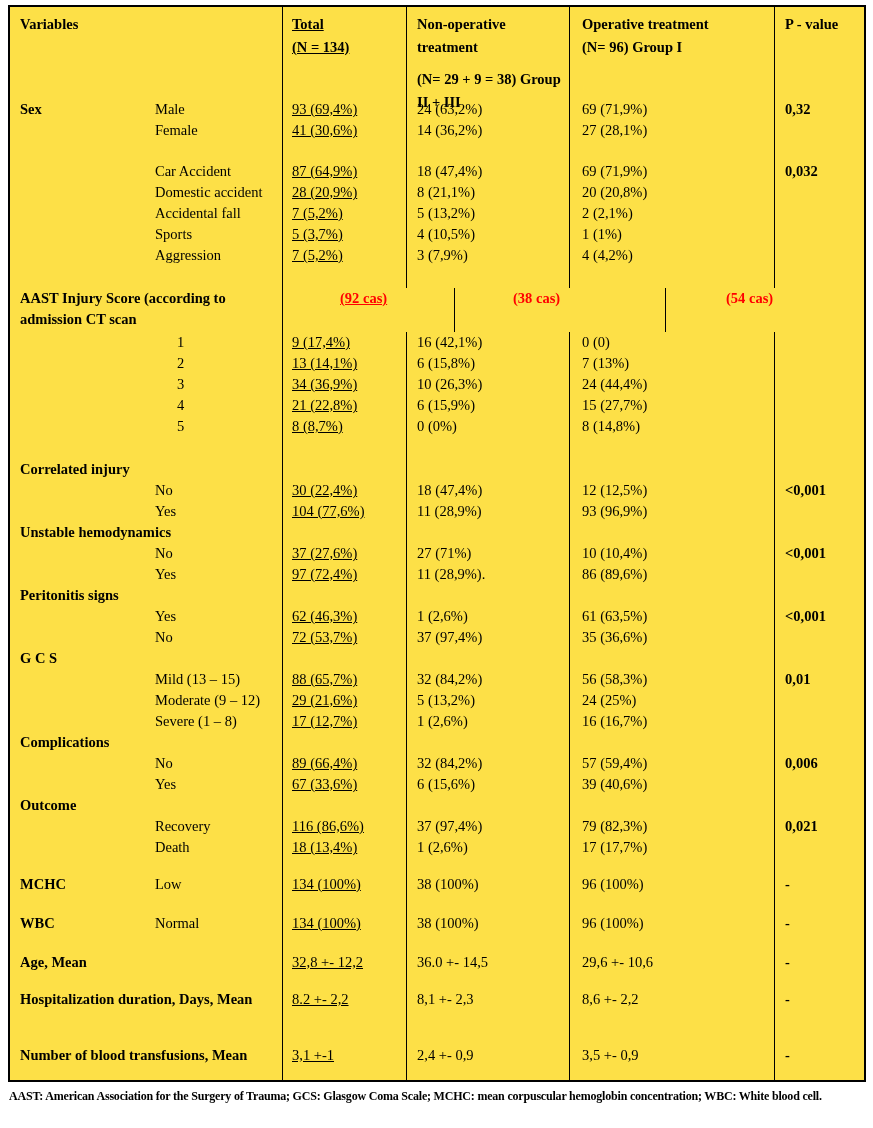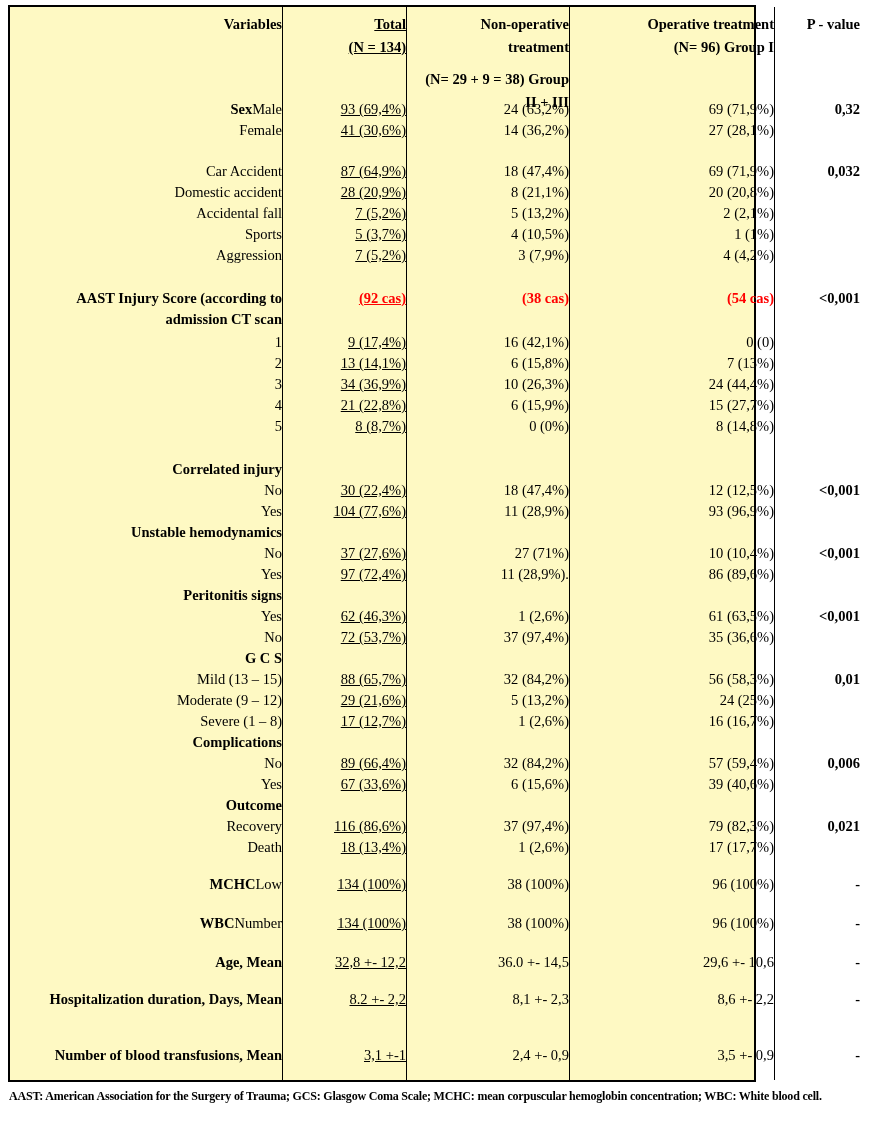--- a/index.html
+++ b/index.html
@@ -4,25 +4,24 @@
 <style>
   html,body{margin:0;padding:0;background:#ffffff;}
   body{
     width:873px;height:1128px;
     font-family:"Liberation Serif","DejaVu Serif",serif;
     color:#000;
     overflow:hidden;
   }
   .page{padding:5px 0 0 8px;}
   .dtable{
-    width:748px;
+    width:858px;
     border:2px solid #000;
     box-sizing:border-box;
-    background:#fef9c3;
-    text-align:right;
+    background:#fde047;
   }
   .trow{
     display:grid;
     grid-template-columns:273px 124px 163px 205px 85px;
     height:21px;
     overflow:visible;
   }
   .cell{
     box-sizing:border-box;
     font-size:14.5px;
@@ -136,21 +135,21 @@
           <div class="cell c-op">4 (4,2%)</div>
           <div class="cell c-p"></div>
         </div>
         <div class="trow" style="height: 22px;">
           <div class="cell c-var"></div>
           <div class="cell c-total"></div>
           <div class="cell c-nonop"></div>
           <div class="cell c-op"></div>
           <div class="cell c-p"></div>
         </div>
-        <div class="trow" style="height: 44px;">
+        <div class="trow" style="height: 44px; gap: 48px;">
           <div class="cell c-var"><span class="vlabel">AAST Injury Score (according to admission CT scan</span></div>
           <div class="cell c-total red">(92 cas)</div>
           <div class="cell c-nonop red">(38 cas)</div>
           <div class="cell c-op red">(54 cas)</div>
           <div class="cell c-p">&lt;0,001</div>
         </div>
         <div class="trow">
           <div class="cell c-var"><span class="vlabel fixed"></span><span class="vsub lvl2">1</span></div>
           <div class="cell c-total">9 (17,4%)</div>
           <div class="cell c-nonop">16 (42,1%)</div>
@@ -340,21 +339,21 @@
           <div class="cell c-p">-</div>
         </div>
         <div class="trow" style="height: 18px;">
           <div class="cell c-var"></div>
           <div class="cell c-total"></div>
           <div class="cell c-nonop"></div>
           <div class="cell c-op"></div>
           <div class="cell c-p"></div>
         </div>
         <div class="trow">
-          <div class="cell c-var"><span class="vlabel fixed">WBC</span><span class="vsub">Number</span></div>
+          <div class="cell c-var"><span class="vlabel fixed">WBC</span><span class="vsub">Normal</span></div>
           <div class="cell c-total">134 (100%)</div>
           <div class="cell c-nonop">38 (100%)</div>
           <div class="cell c-op">96 (100%)</div>
           <div class="cell c-p">-</div>
         </div>
         <div class="trow" style="height: 18px;">
           <div class="cell c-var"></div>
           <div class="cell c-total"></div>
           <div class="cell c-nonop"></div>
           <div class="cell c-op"></div>

